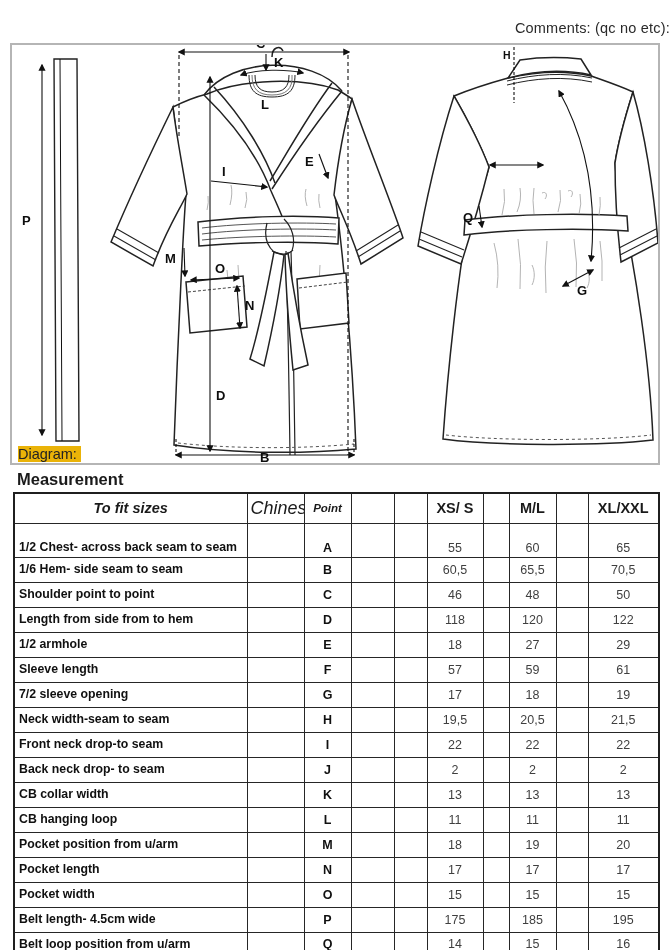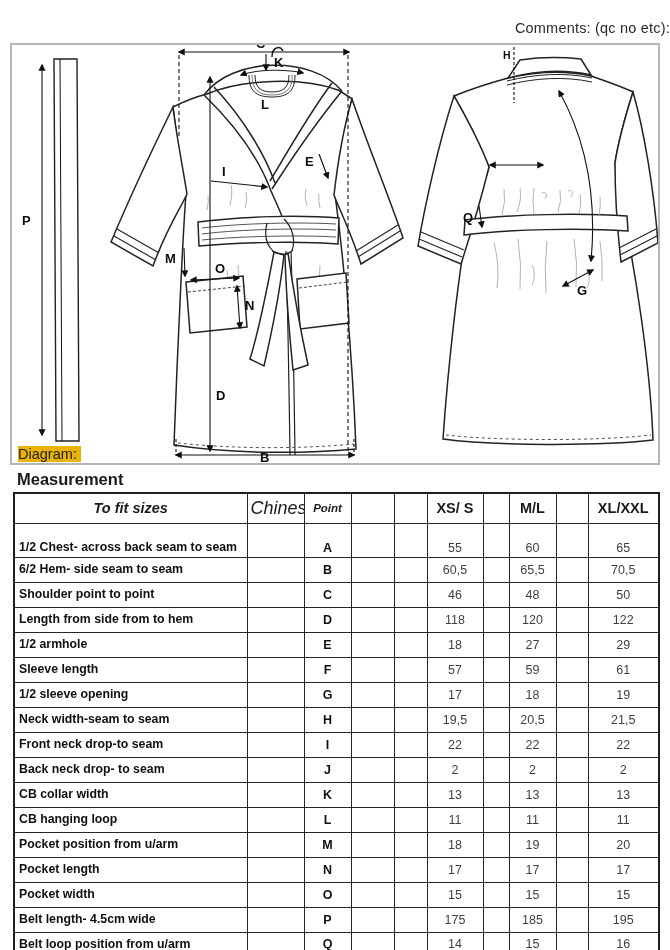--- a/index.html
+++ b/index.html
@@ -212,21 +212,21 @@
     <td class="pt">A</td>
     <td class="sp"></td>
         <td class="sp"></td>
     <td class="val">55</td>
     <td class="sp"></td>
     <td class="val">60</td>
     <td class="sp"></td>
     <td class="val">65</td>
   </tr>
   <tr>
-    <td class="lab">6/2 Hem- side seam to seam</td>
+    <td class="lab">1/6 Hem- side seam to seam</td>
     <td class="sp"></td>
     <td class="pt">B</td>
     <td class="sp"></td>
         <td class="sp"></td>
     <td class="val">60,5</td>
     <td class="sp"></td>
     <td class="val">65,5</td>
     <td class="sp"></td>
     <td class="val">70,5</td>
   </tr>
@@ -272,21 +272,21 @@
     <td class="pt">F</td>
     <td class="sp"></td>
         <td class="sp"></td>
     <td class="val">57</td>
     <td class="sp"></td>
     <td class="val">59</td>
     <td class="sp"></td>
     <td class="val">61</td>
   </tr>
   <tr>
-    <td class="lab">1/2 sleeve opening</td>
+    <td class="lab">7/2 sleeve opening</td>
     <td class="sp"></td>
     <td class="pt">G</td>
     <td class="sp"></td>
         <td class="sp"></td>
     <td class="val">17</td>
     <td class="sp"></td>
     <td class="val">18</td>
     <td class="sp"></td>
     <td class="val">19</td>
   </tr>

